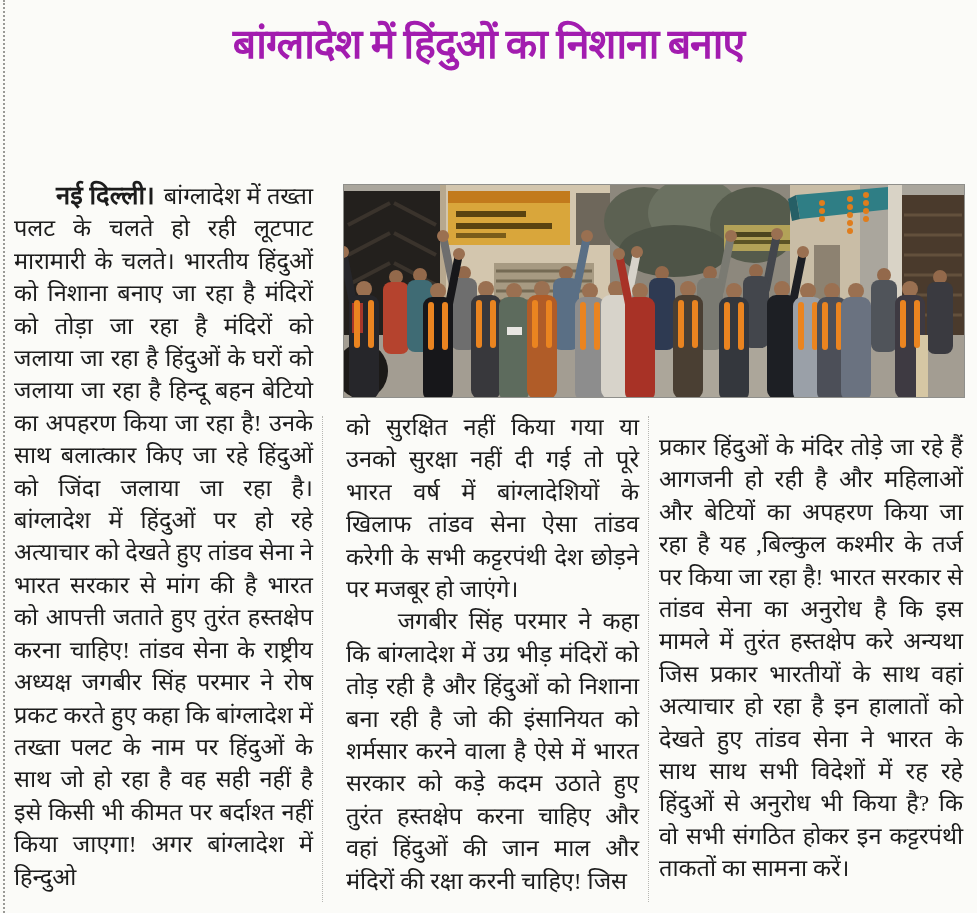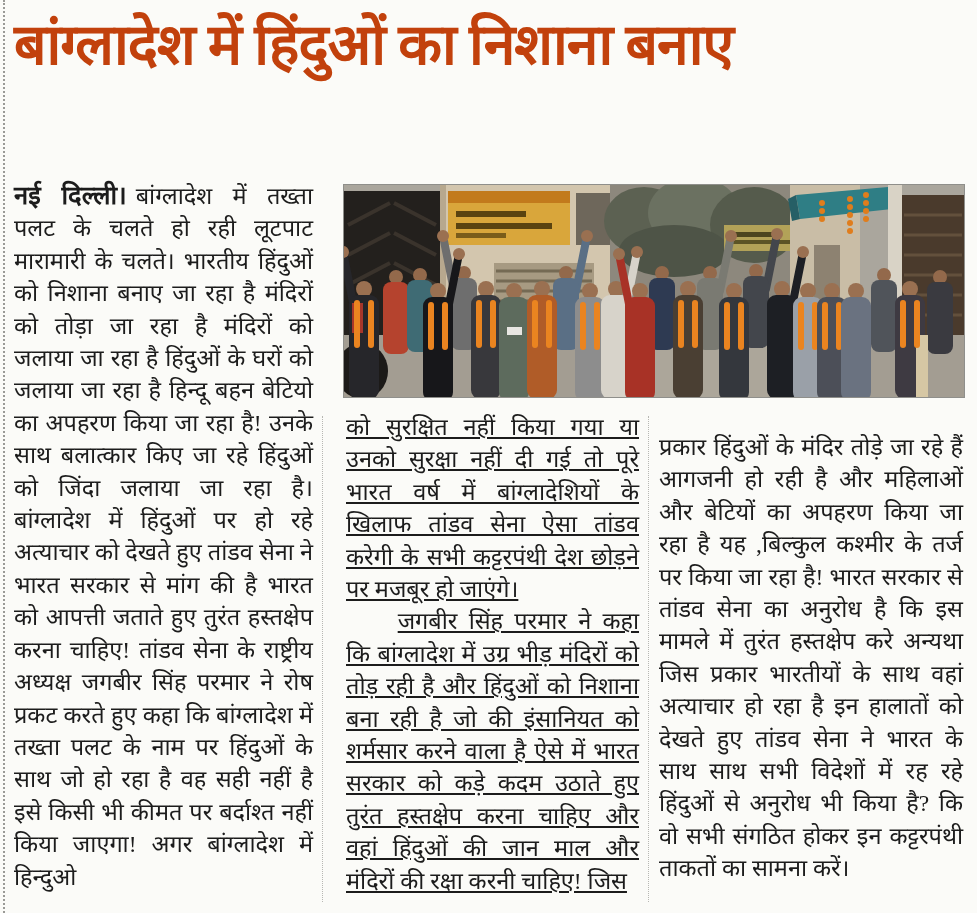--- a/index.html
+++ b/index.html
@@ -14,47 +14,47 @@
     background:#fbfbf8;
     color:#1e1e1e;
     overflow:hidden;
   }
   .left-rule{
     position:absolute;left:3px;top:0;height:913px;width:0;
     border-left:2px dotted #9a9a96;
   }
   .headline{
     position:absolute;top:6px;left:14px;width:949px;margin:0;
-    text-align:left;
+    text-align:center;
     font-weight:bold;
-    font-size:57px;
+    font-size:41px;
     line-height:77px;
-    color:#c2410c;
+    color:#a21caf;
     letter-spacing:-1px;
   }
   .headline .hl-line{display:block;white-space:nowrap;}
   .photo{
     position:absolute;left:343px;top:184px;width:620px;height:212px;margin:0;
     border:1px solid #8f8f8b;
     background:#aaa69d;
   }
   .photo svg{display:block;width:620px;height:212px;}
   .col{
     position:absolute;
     text-align:justify;
     font-size:23.5px;
     line-height:32.4px;
     color:#1c1c1c;
   }
   .col p{margin:0;}
   .col p.indent{text-indent:2.2em;}
   .col1{left:14px;top:180px;width:299px;height:726px;}
-  .col2{left:346px;top:411px;width:293px;height:498px;text-decoration:underline;}
+  .col2{left:346px;top:411px;width:293px;height:498px;}
   .col3{left:659px;top:431px;width:304px;height:498px;}
-  .dateline{font-weight:bold;font-size:25.5px;margin-right:9px;}
+  .dateline{font-weight:bold;font-size:25.5px;margin-right:9px;margin-left:42px;}
   .vrule{
     position:absolute;top:416px;height:486px;width:0;
     border-left:1px dotted #b7b7b3;
   }
   .vrule1{left:322px;}
   .vrule2{left:648px;}
 </style>
 </head>
 <body>
 

